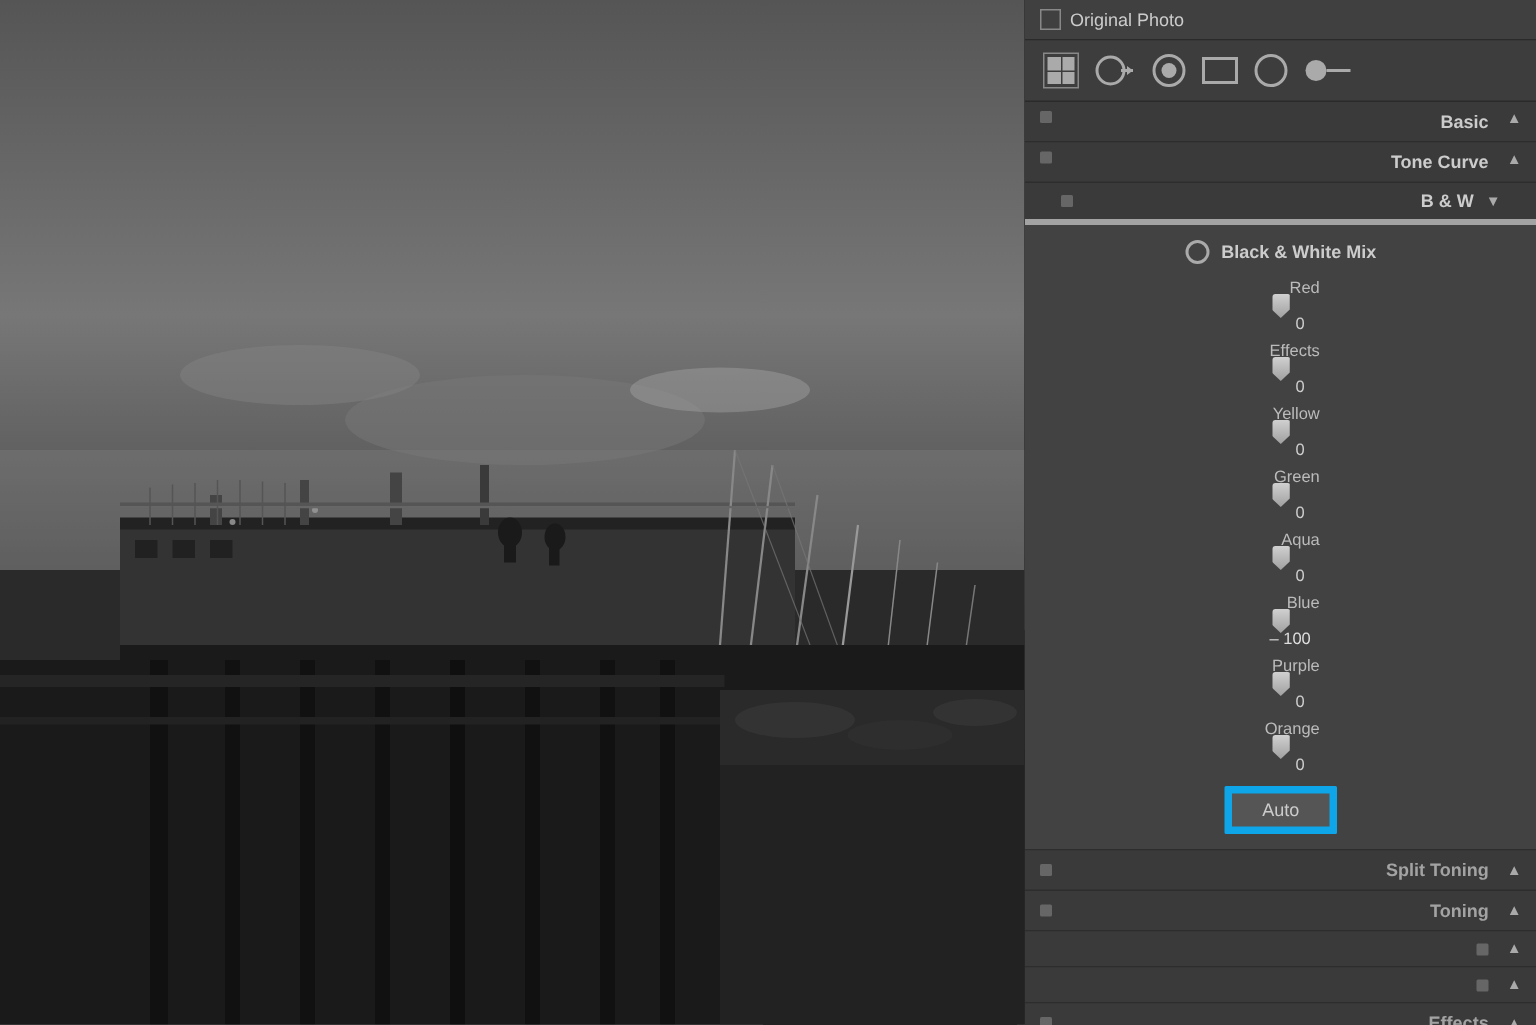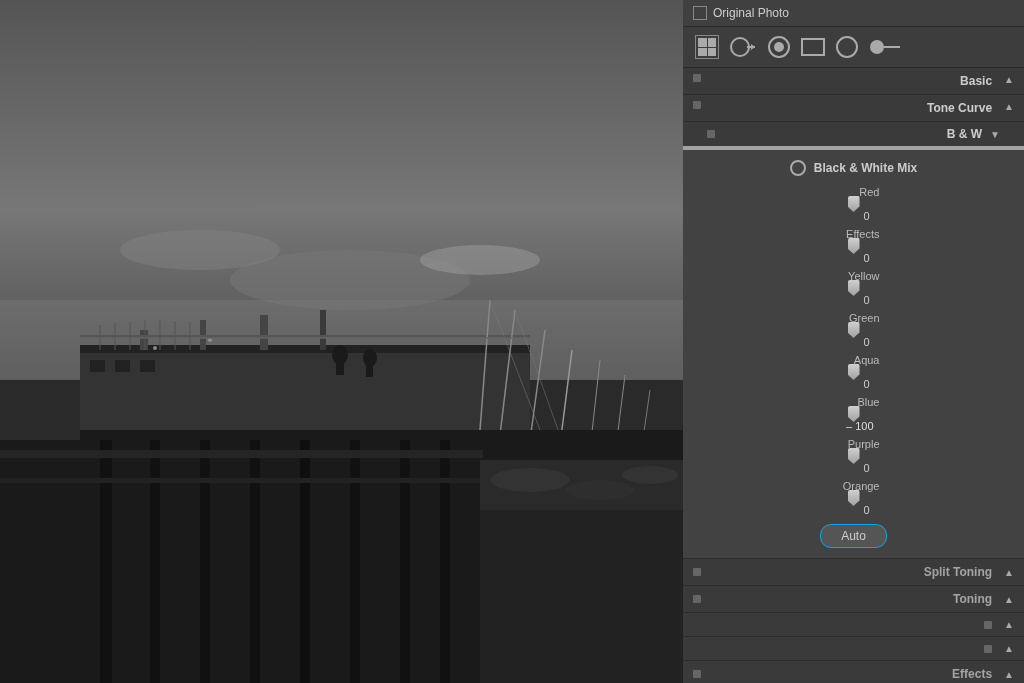--- a/index.html
+++ b/index.html
@@ -228,25 +228,25 @@
 
     
     .auto-btn-row {
       display: flex;
       justify-content: center;
       margin-top: 8px;
     }
     .auto-btn {
       background: #555;
       color: #ccc;
-      border: 1px solid #0ea5e9;
+      border: 5px solid #0ea5e9;
       padding: 4px 20px;
       font-size: 12px;
       cursor: pointer;
-      border-radius: 11px;
+      border-radius: 1px;
     }
 
     
     .collapsed-section {
       display: flex;
       align-items: center;
       justify-content: flex-end;
       padding: 6px 10px;
       background: #3a3a3a;
       border-bottom: 1px solid #2d2d2d;

